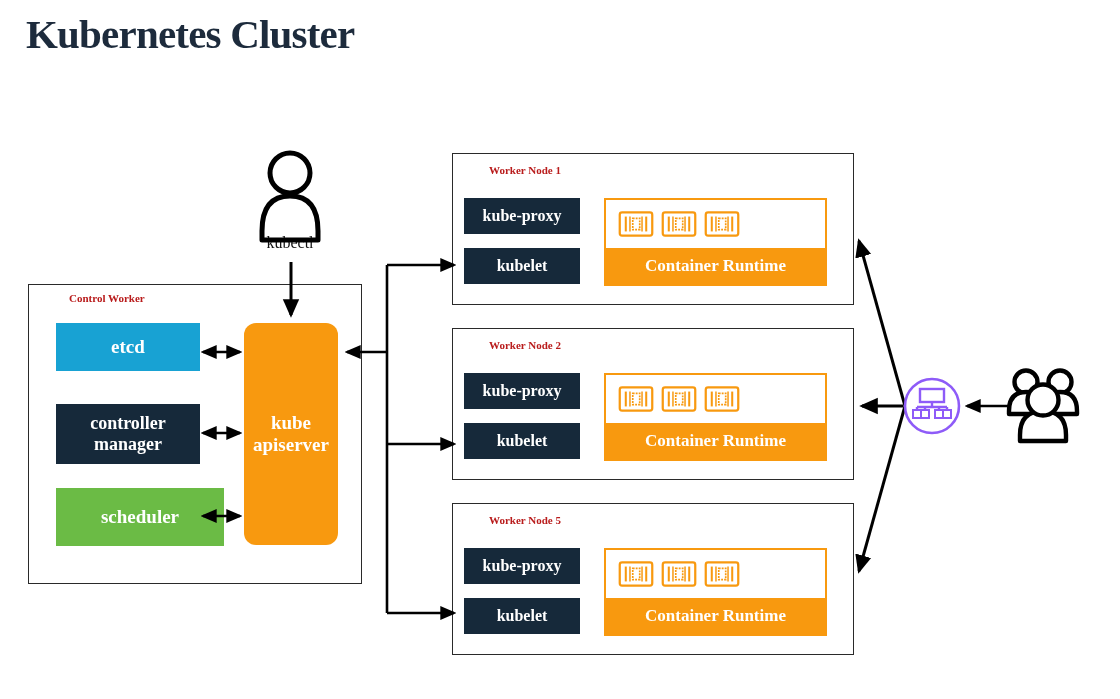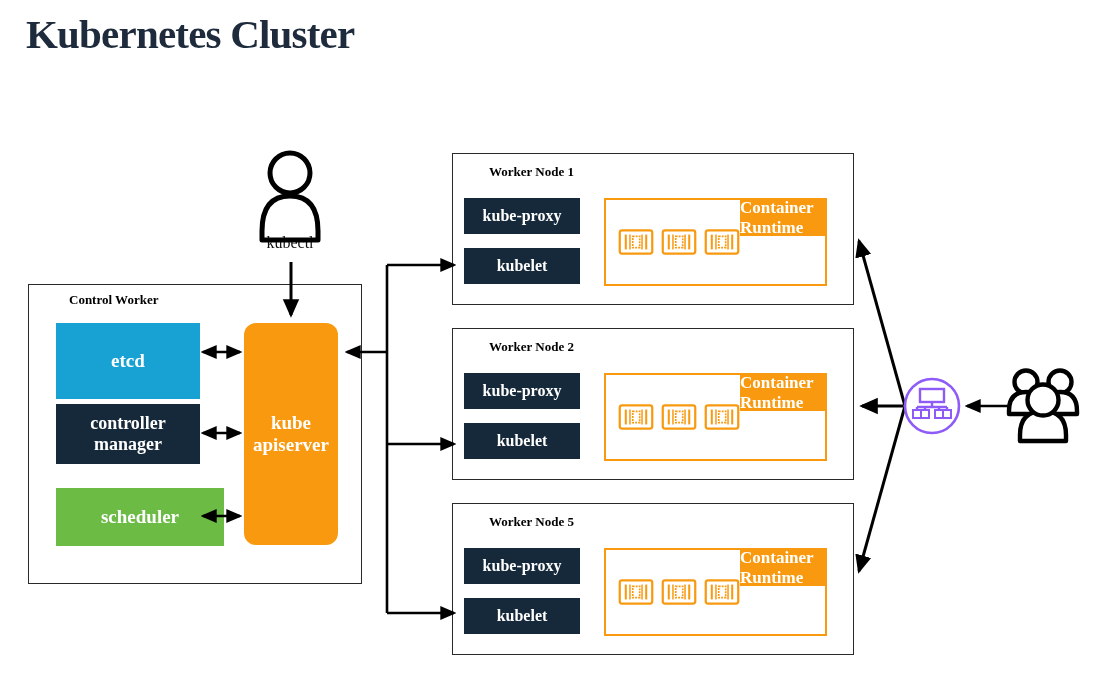--- a/index.html
+++ b/index.html
@@ -10,46 +10,46 @@
   .title {
     position:absolute; left:26px; top:10px;
     font-size:41px; font-weight:800; letter-spacing:-0.8px;
     color:var(--c-title, #1D2B3C);
   }
   .frame {
     position:absolute; background:#fff; box-sizing:border-box;
     border:1.6px solid var(--c-border, #2a2a2a);
   }
   .frame-label {
-    position:absolute; font-size:13px; font-weight:700; color:#000000; white-space:nowrap;
+    position:absolute; font-size:11px; font-weight:700; color:#b91c1c; white-space:nowrap;
   }
   .chip {
     position:absolute; box-sizing:border-box; color:#fff;
     display:flex; align-items:center; justify-content:center;
     text-align:center; font-weight:700; line-height:1.15;
   }
   .navy  { background:var(--c-navy,  #16293A); }
   .cyan  { background:var(--c-cyan,  #18A2D3); }
   .green { background:var(--c-green, #6BBB45); }
   .orangebg { background:var(--c-orange,#F8990F);border-radius:12px; }
   .cp-box { left:28px; top:284px; width:334px; height:300px; }
   .cp-label { left:40px; top:7px; }
-  .etcd      { left:27px;  top:38px;  width:144px; height:76px; font-size:19px; }
+  .etcd      { left:27px;  top:38px;  width:144px; height:48px; font-size:19px; }
   .ctrlmgr   { left:27px;  top:119px; width:144px; height:60px; font-size:18px; padding:0 28px; }
   .scheduler { left:27px;  top:203px; width:168px; height:58px; font-size:19px; }
   .apiserver { left:215px; top:38px;  width:94px;  height:222px; font-size:19px; padding:0 8px; }
   .wnode { position:absolute; left:452px; width:402px; height:152px; background:#fff;
            box-sizing:border-box; border:1.6px solid var(--c-border,#2a2a2a); }
   .wn-label { left:36px; top:10px; }
   .kproxy  { left:11px; top:44px; width:116px; height:36px; font-size:16px; }
   .kubelet { left:11px; top:94px; width:116px; height:36px; font-size:16px; }
   .runtime {
     position:absolute; left:151px; top:44px; width:223px; height:88px;
     box-sizing:border-box; border:2px solid var(--c-orange,#F8990F); background:#fff;
-    display:flex; flex-direction:row;
+    display:flex; flex-direction:column;
   }
   .c-icons { flex:1; display:flex; align-items:center; gap:7px; padding-left:12px; }
   .cicon { width:36px; height:26px; color:var(--c-orange,#F8990F); display:block; }
   .runtime-band {
     height:36px; background:var(--c-orange,#F8990F); color:#fff;
     display:flex; align-items:center; justify-content:center;
     font-size:17px; font-weight:700;
   }
   .kubectl-label {
     position:absolute; left:250px; top:234px; width:80px; text-align:center;

